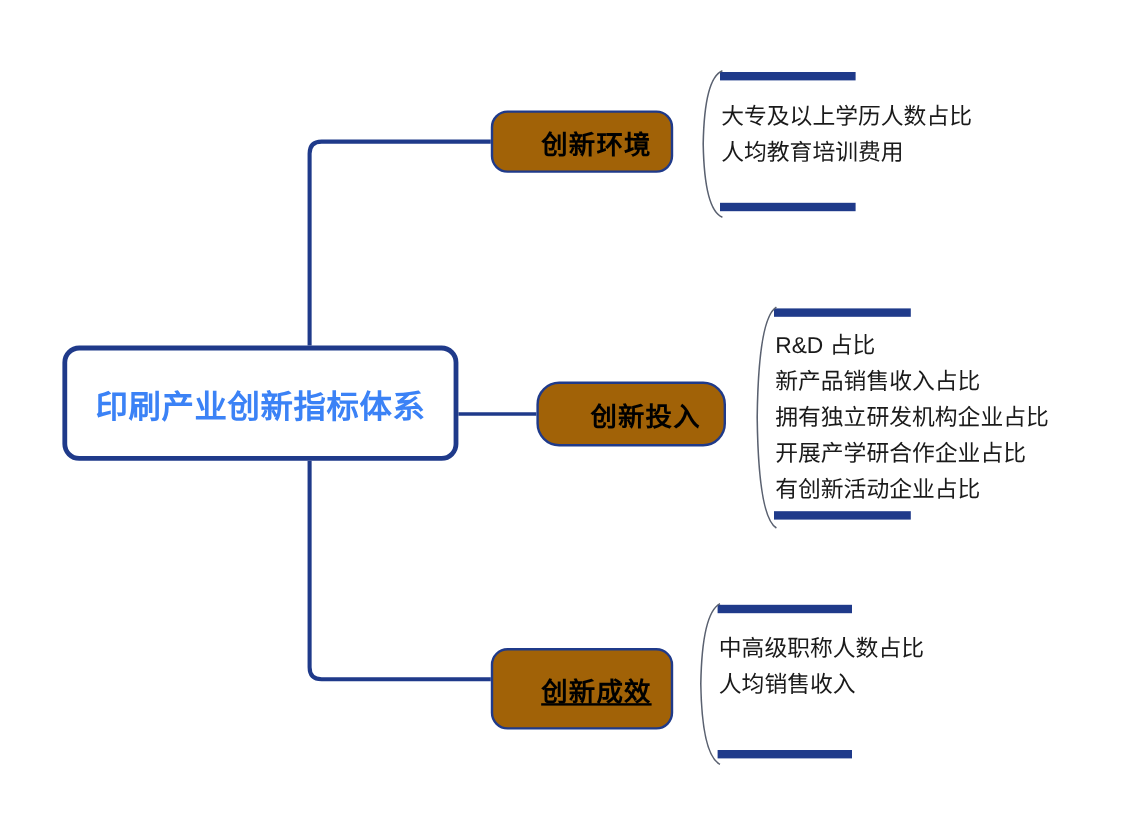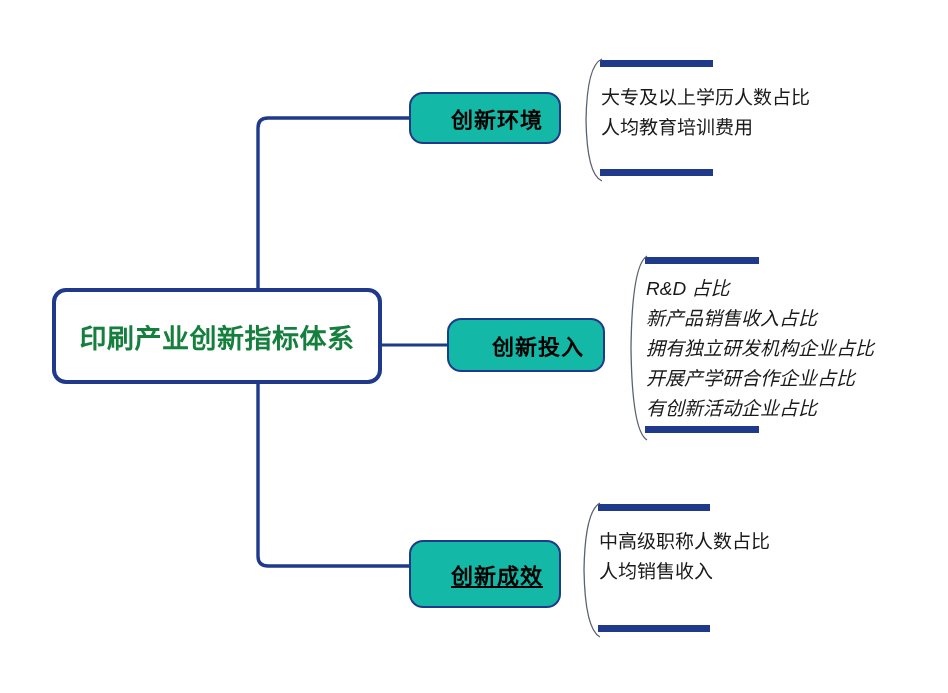--- a/index.html
+++ b/index.html
@@ -39,47 +39,47 @@
     border-radius: 14px;
     background: #ffffff;
     display: flex;
     align-items: center;
     justify-content: center;
     z-index: 3;
   }
   .root-node .root-label {
     font-size: 27px;
     font-weight: bold;
-    color: #15803d;
+    color: #3b82f6;
     letter-spacing: 0.5px;
     white-space: nowrap;
   }
 
   
   .branch-node {
     position: absolute;
     box-sizing: border-box;
     border: 2.5px solid #1f3a8a;
     border-radius: 14px;
-    background: #14b8a6;
+    background: #a16207;
     display: flex;
     align-items: center;
     justify-content: center;
     z-index: 3;
     padding-left: 24px;
   }
   .branch-node .branch-label {
     font-size: 22px;
     font-weight: bold;
     color: #000000;
     letter-spacing: 1px;
     white-space: nowrap;
   }
   #branch-0 { left: 409px; top: 92px;  width: 152px; height: 52px; }
-  #branch-1 { left: 447px; top: 318px; width: 158px; height: 54px; }
+  #branch-1 { left: 447px; top: 318px; width: 158px; height: 54px; border-radius: 19px; }
   #branch-2 { left: 409px; top: 540px; width: 152px; height: 68px; text-decoration: underline; }
 
   
   .leaf-group {
     position: absolute;
     z-index: 2;
   }
   .leaf-bar {
     position: absolute;
     height: 7px;
@@ -97,21 +97,21 @@
     list-style: none;
   }
   .leaf-list li {
     font-size: 19px;
     line-height: 30px;
     color: #1a1a1a;
     white-space: nowrap;
   }
 
   #group-0 { left: 583px; top: 55px;  width: 300px; height: 130px; }
-  #group-1 { left: 628px; top: 253px; width: 300px; height: 190px; font-style: italic; }
+  #group-1 { left: 628px; top: 253px; width: 300px; height: 190px; }
   #group-2 { left: 581px; top: 500px; width: 300px; height: 140px; }
 
   #group-0 .leaf-bar { left: 17px; width: 113px; }
   #group-0 .leaf-bar.top    { top: 5px; }
   #group-0 .leaf-bar.bottom { top: 114px; }
   #group-0 .leaf-list { left: 17px; top: 27px; }
 
   #group-1 .leaf-bar { left: 17px; width: 114px; }
   #group-1 .leaf-bar.top    { top: 4px; }
   #group-1 .leaf-bar.bottom { top: 173px; }

